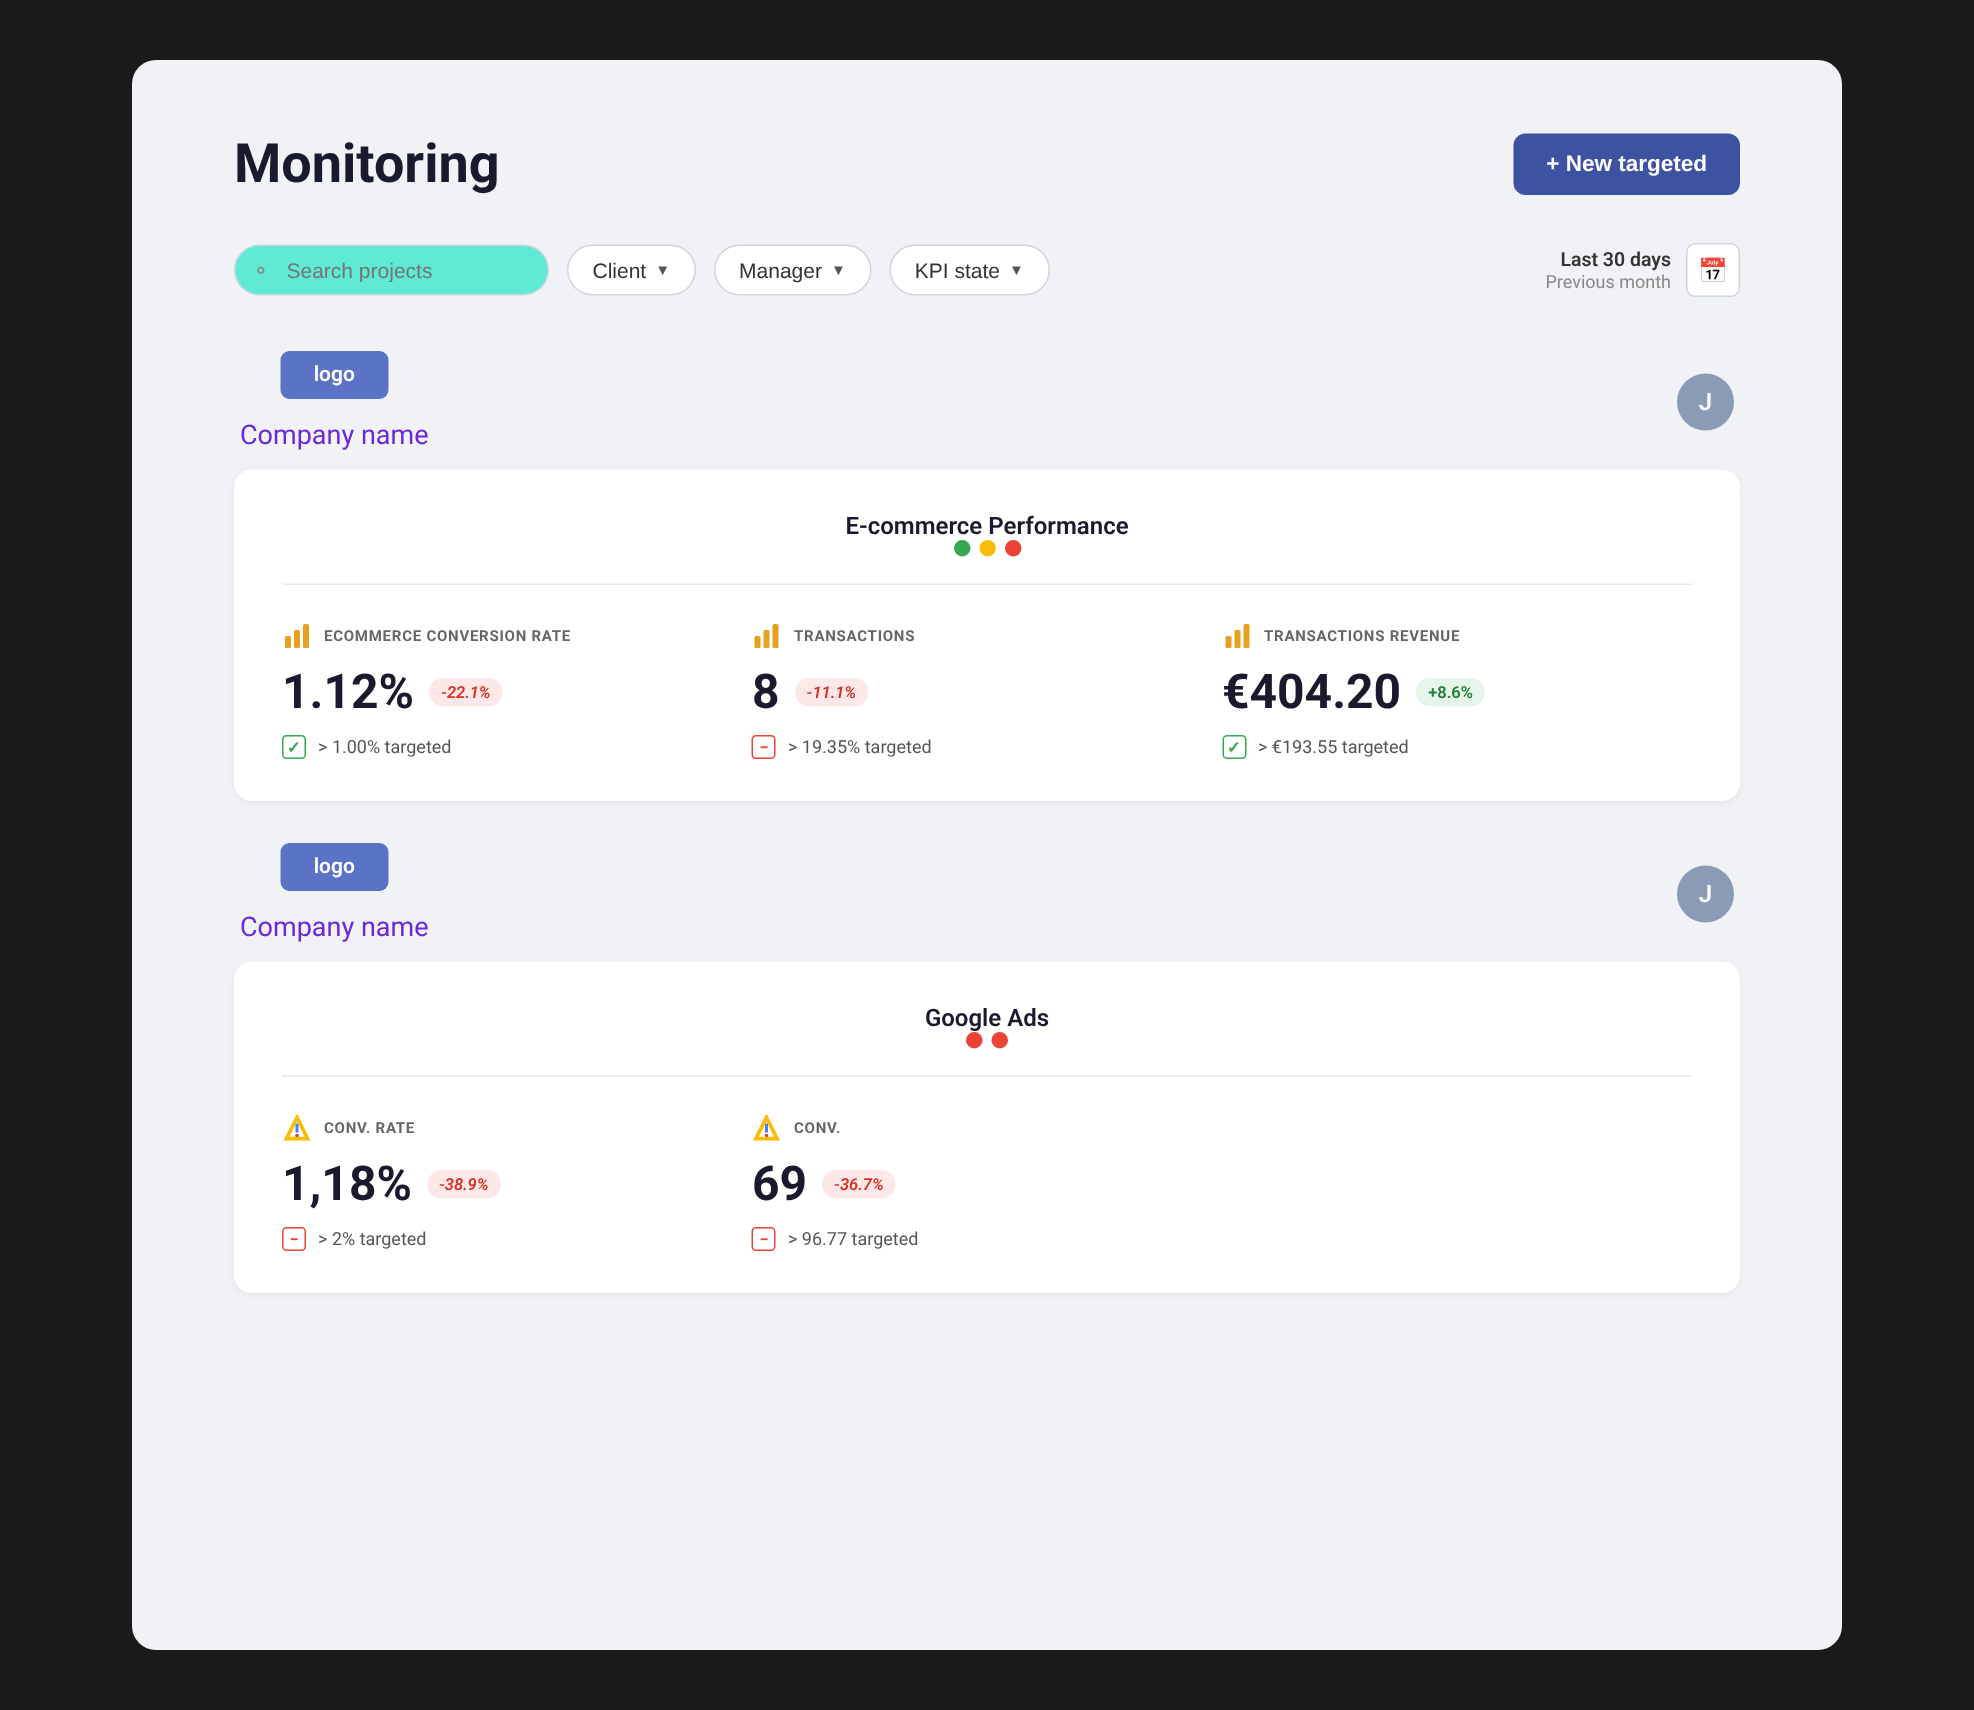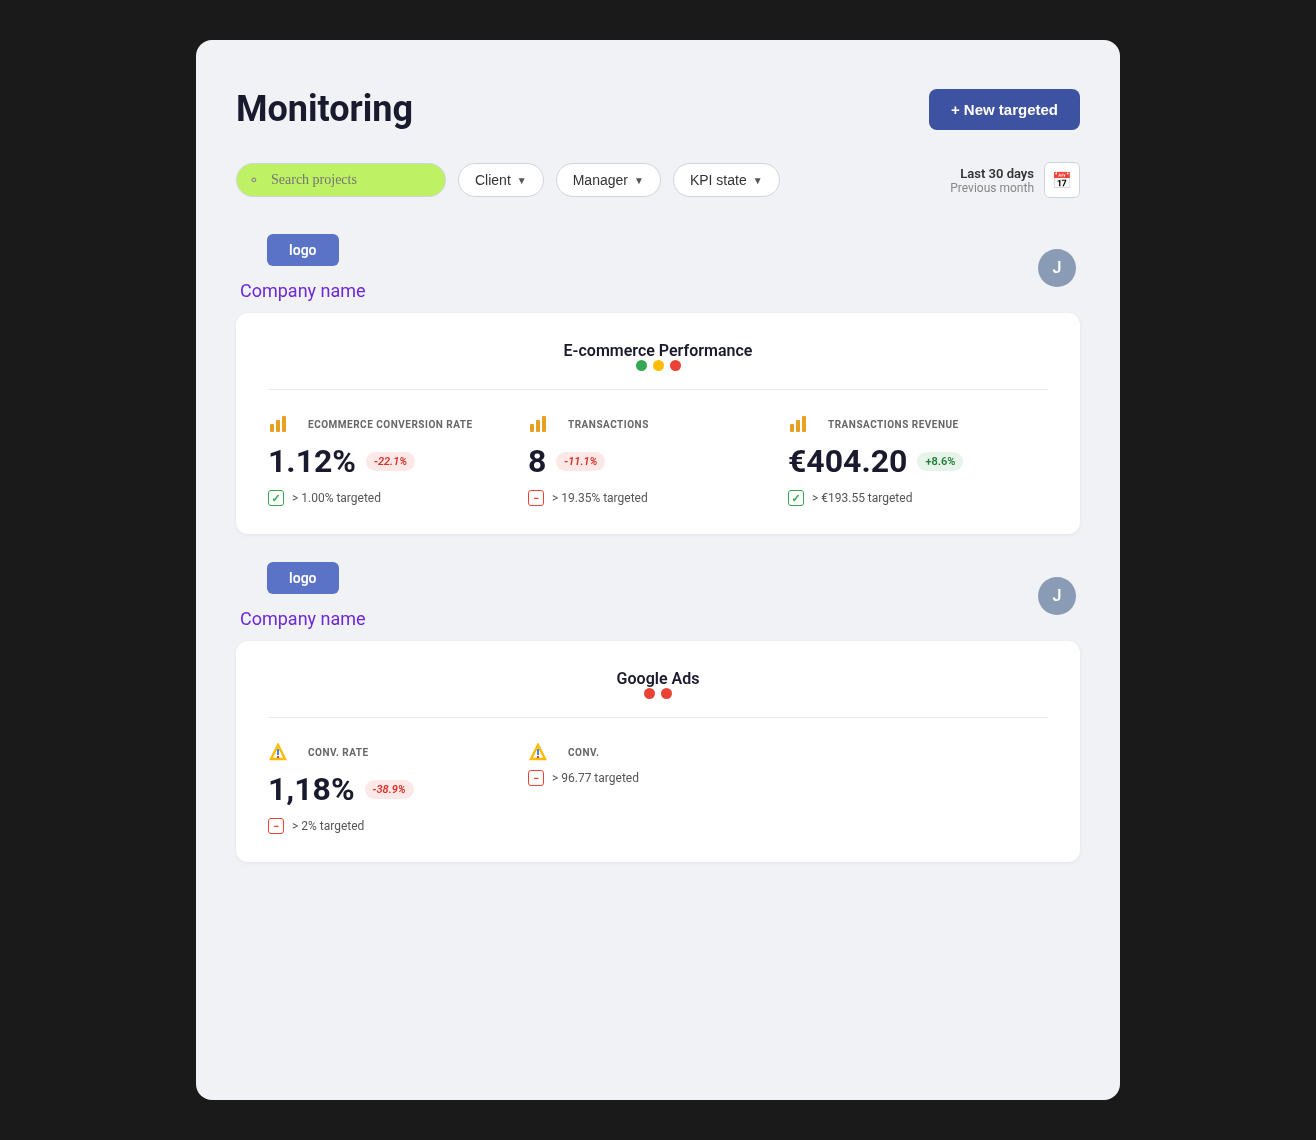--- a/index.html
+++ b/index.html
@@ -7,23 +7,23 @@
       background: #1a1a1a;
       display: flex;
       justify-content: center;
       align-items: center;
       min-height: 100vh;
       font-family: -apple-system, BlinkMacSystemFont, 'Segoe UI', Roboto, sans-serif;
     }
     .app-container {
       background: #f0f2f5;
       border-radius: 16px;
-      width: 924px;
+      width: 1140px;
       min-height: 1060px;
-      padding: 48px 40px;
+      padding: 48px 68px;
     }
     .header {
       display: flex;
       justify-content: space-between;
       align-items: center;
       margin-bottom: 32px;
     }
     .page-title {
       font-size: 36px;
       font-weight: 700;
@@ -58,24 +58,23 @@
       left: 12px;
       color: #888;
       font-size: 14px;
     }
     .search-input {
       border: 1.5px solid #d0d5dd;
       border-radius: 24px;
       padding: 8px 16px 8px 34px;
       font-size: 14px;
       color: #666;
-      background: #bef264;
+      background: #5eead4;
       outline: none;
       width: 210px;
-      font-family: Liberation Serif, serif;
     }
     .filter-btn {
       border: 1.5px solid #d0d5dd;
       border-radius: 24px;
       padding: 8px 16px;
       font-size: 14px;
       color: #333;
       background: white;
       cursor: pointer;
       display: flex;
@@ -201,21 +200,21 @@
       display: grid;
       grid-template-columns: 1fr 1fr 1fr;
       gap: 0;
     }
     .kpi-item {
       padding: 0 16px 0 0;
     }
     .kpi-label-row {
       display: flex;
       align-items: center;
-      gap: 20px;
+      gap: 8px;
       margin-bottom: 8px;
     }
     .kpi-icon {
       width: 20px;
       height: 20px;
       display: flex;
       align-items: center;
       justify-content: center;
     }
     .bar-chart-icon {
@@ -442,20 +441,24 @@
               <div class="kpi-label-row">
                 <div class="kpi-icon">
                   <svg width="18" height="18" viewBox="0 0 18 18">
           <polygon points="9,2 2,16 16,16" fill="none" stroke="#fbbc05" stroke-width="2.5"></polygon>
           <line x1="9" y1="6" x2="9" y2="12" stroke="#4285f4" stroke-width="2"></line>
           <circle cx="9" cy="14" r="1.2" fill="#ea4335"></circle>
         </svg>
                 </div>
                 <span class="kpi-label">CONV.</span>
               </div>
+              <div class="kpi-value-row">
+                <span class="kpi-value">69</span>
+                <span class="badge badge-red">-36.7%</span>
+              </div>
               <div class="target-row">
                 <div class="target-icon target-icon-red">−</div>
                 <span>&gt; 96.77 targeted</span>
               </div>
             </div>
           </div>
         </div>
       </div>
     </div>
 </div>

